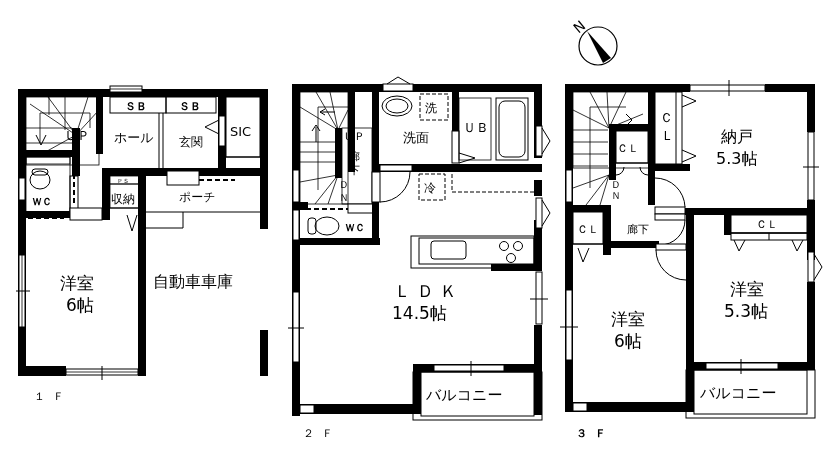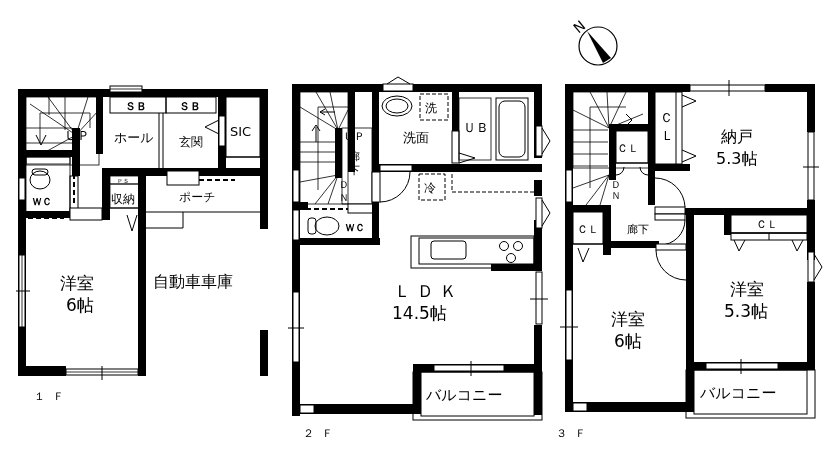--- a/index.html
+++ b/index.html
@@ -326,13 +326,13 @@
   <text class="lbl" x="756" y="228" font-size="11">ＣＬ</text>
   <text class="lbl" x="611" y="325" font-size="17">洋室</text>
   <text class="lbl" x="614" y="347" font-size="17">6帖</text>
   <text class="lbl" x="730" y="295" font-size="17">洋室</text>
   <text class="lbl" x="724" y="317" font-size="17">5.3帖</text>
   <text class="lbl" x="700" y="398" font-size="15">バルコニー</text>
 </svg>
 
 <div class="floor-label" style="left:34px; top:389px;">１Ｆ</div>
 <div class="floor-label" style="left:303px; top:426px;">２Ｆ</div>
-<div class="floor-label" style="left:556px; top:426px;">３Ｆ</div>
+<div class="floor-label" style="left:576px; top:426px;font-weight:bold;">３Ｆ</div>
 
 </body></html>

